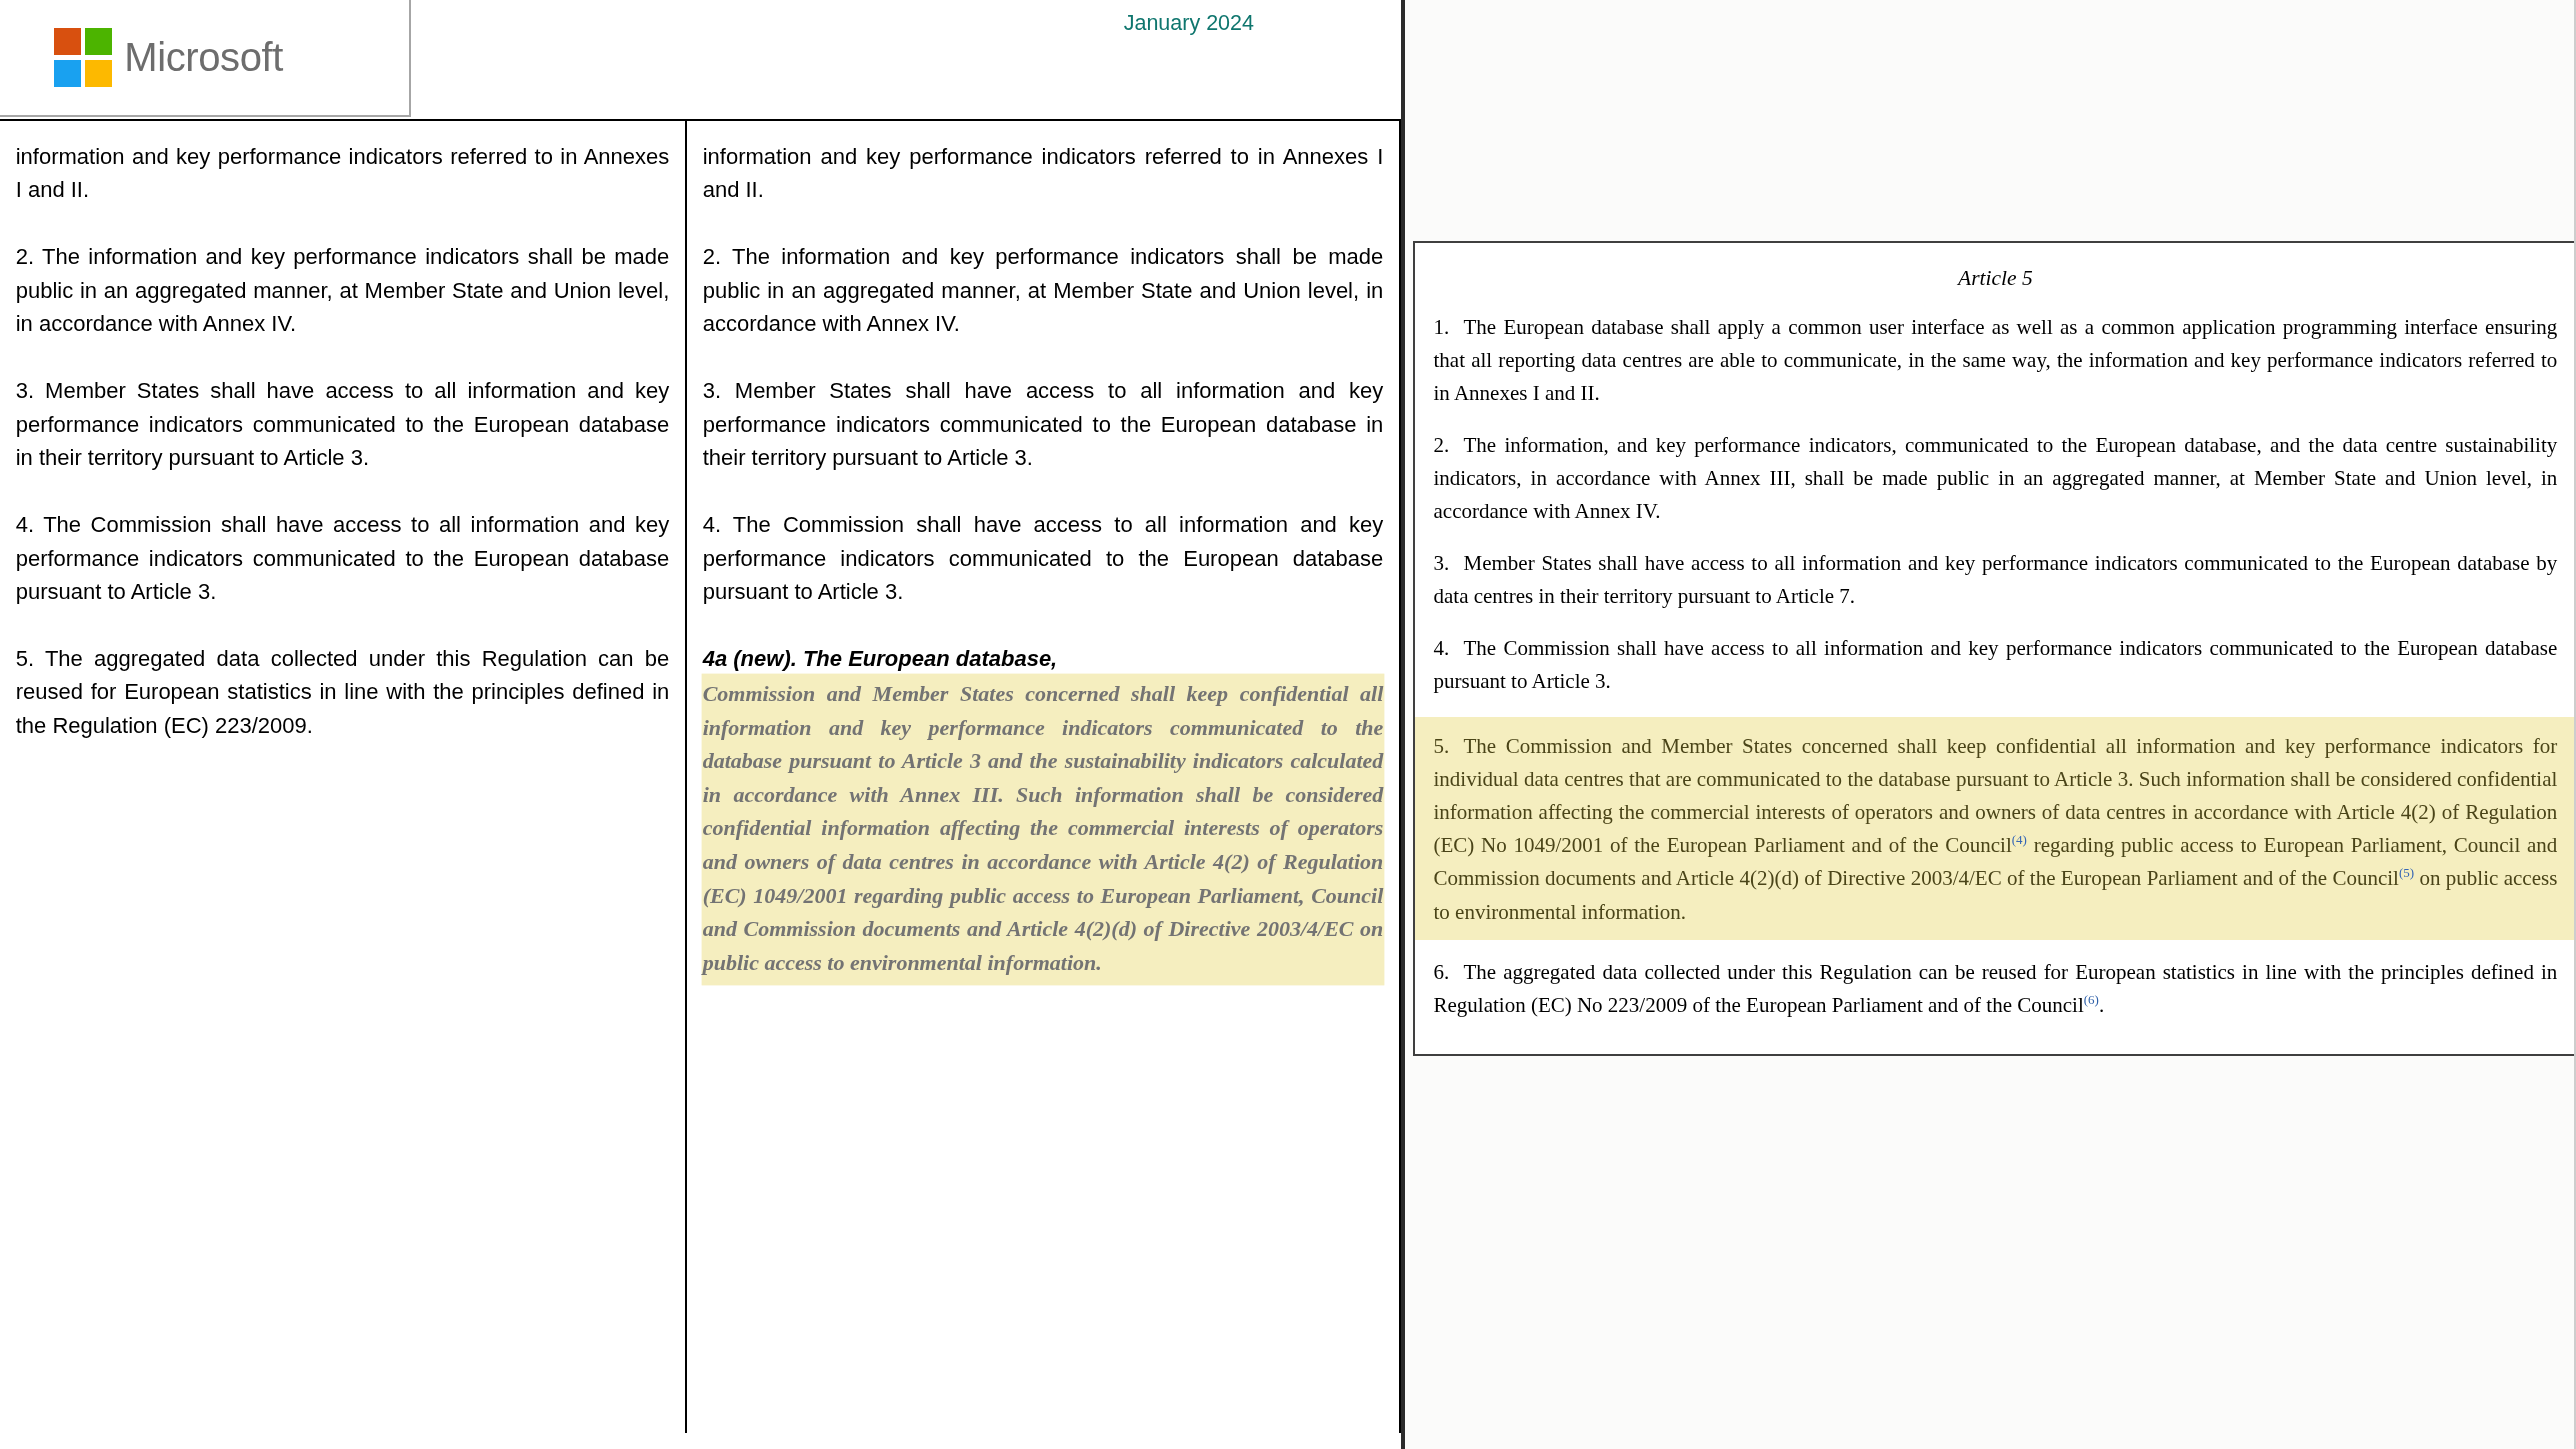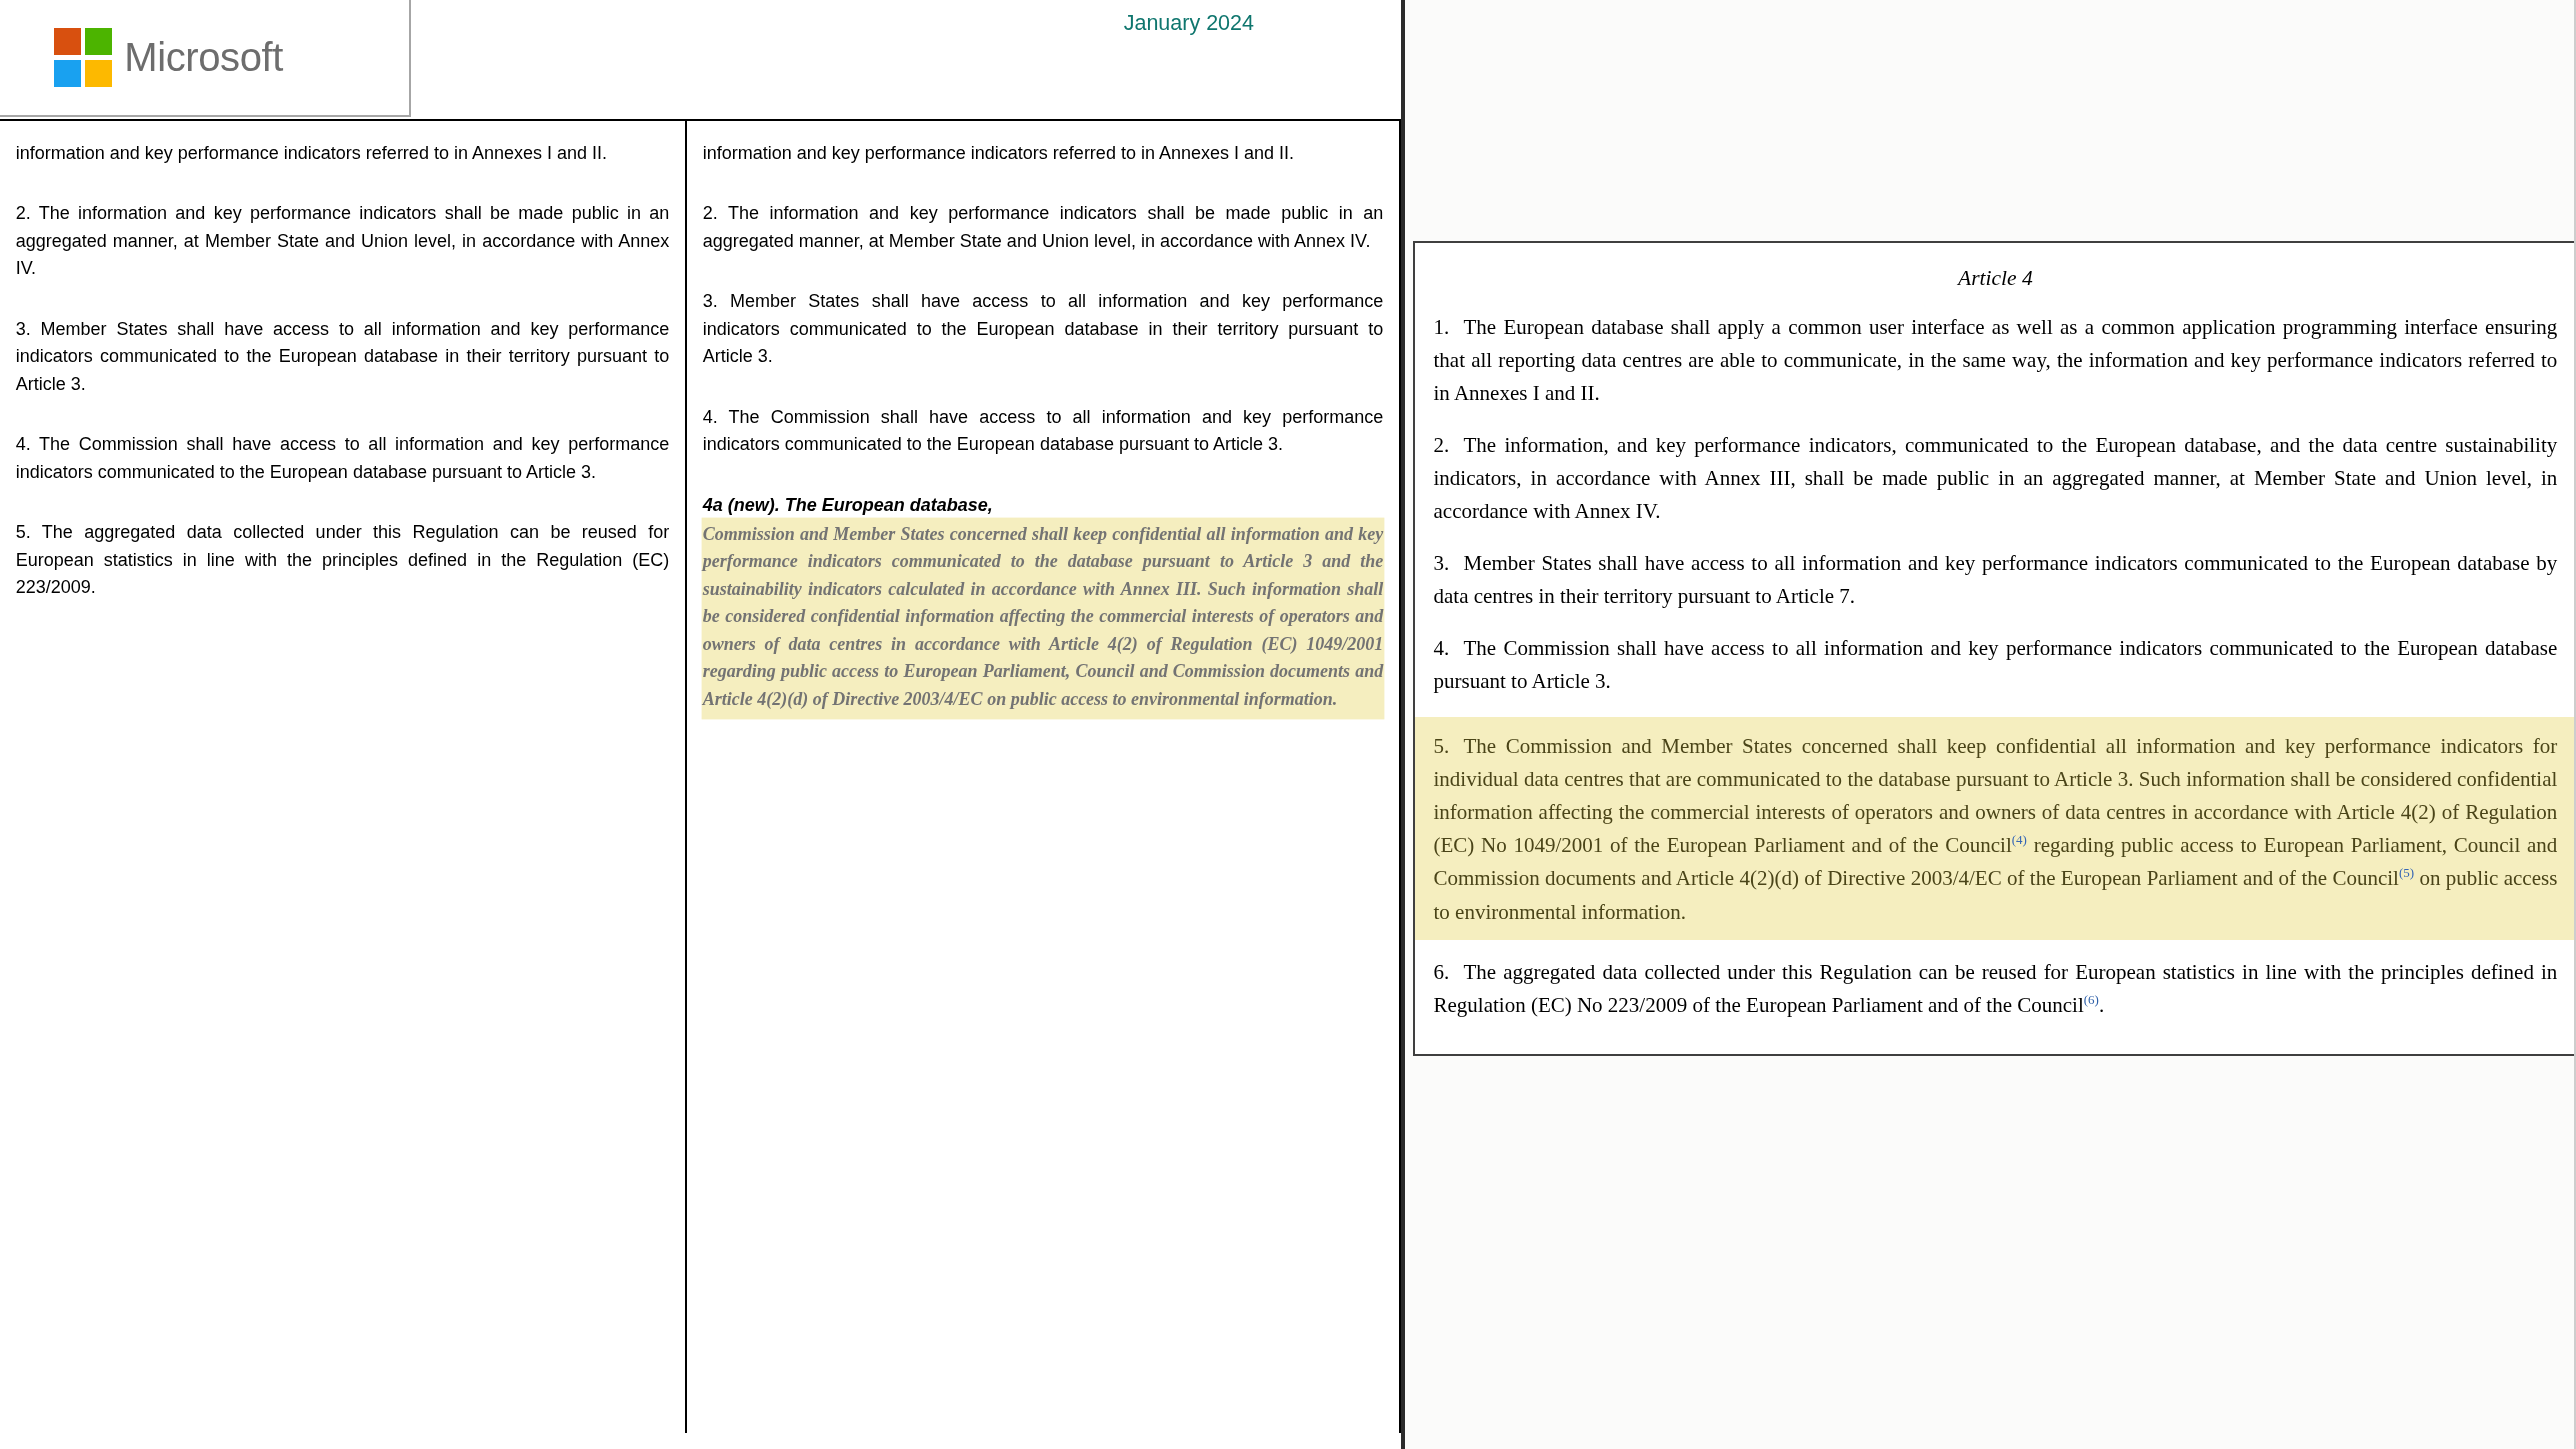--- a/index.html
+++ b/index.html
@@ -83,21 +83,21 @@
     width: 1401px;
     border-top: 2.9px solid #000;
     border-bottom: 0;
     box-sizing: border-box;
     display: flex;
   }
   .cmp-col {
     box-sizing: border-box;
     padding: 18.6px 15.7px 17px 15.7px;
     font-family: "Liberation Sans", sans-serif;
-    font-size: 18px;
+    font-size: 22px;
     line-height: 1.53;
     color: #000;
     text-align: justify;
     -moz-text-align-last: left;
     text-align-last: left;
     hyphens: none;
   }
   #cmp-left  { width: 687px; border-right: 2.1px solid #000; min-height: 1312px; }
   #cmp-right { width: 714px; border-right: 2.1px solid #000; min-height: 1312px; }
   .cmp-p { margin: 0 0 33px 0; }
@@ -238,21 +238,21 @@
 
   </div>
 </div>
 
 <div id="center-divider"></div>
 
 <div id="right-pane">
 
   <div id="right-card">
 
-    <div class="art-title">Article 4</div>
+    <div class="art-title">Article 5</div>
 
 
     <p class="art-p">
       <span class="num">1.</span><span>The European database shall apply a common user interface as well as a common application programming interface ensuring that all reporting data centres are able to communicate, in the same way, the information and key performance indicators referred to in Annexes I and II.</span>
     </p>
 
     <p class="art-p">
       <span class="num">2.</span><span>The information, and key performance indicators, communicated to the European database, and the data centre sustainability indicators, in accordance with Annex III, shall be made public in an aggregated manner, at Member State and Union level, in accordance with Annex IV.</span>
     </p>
 

